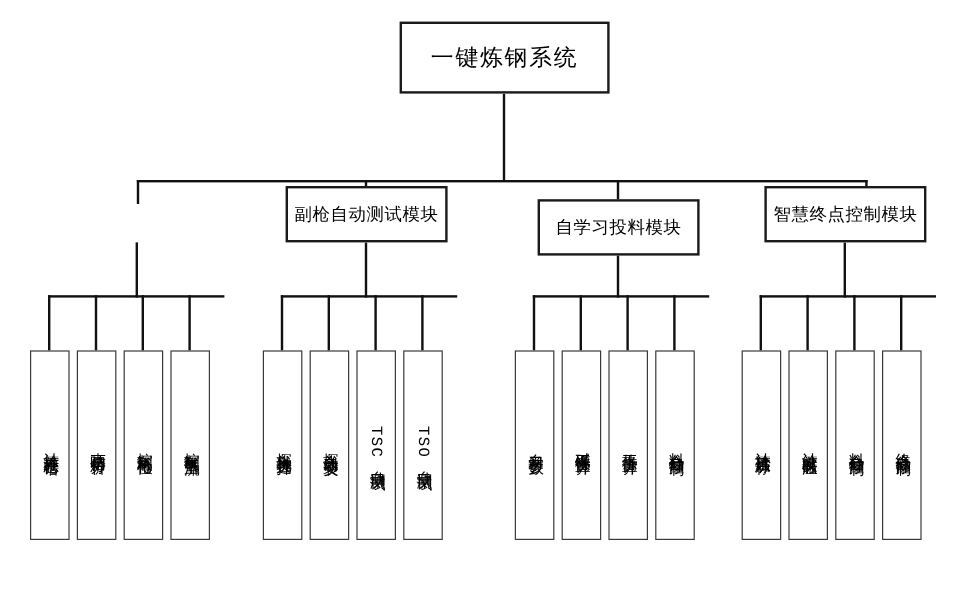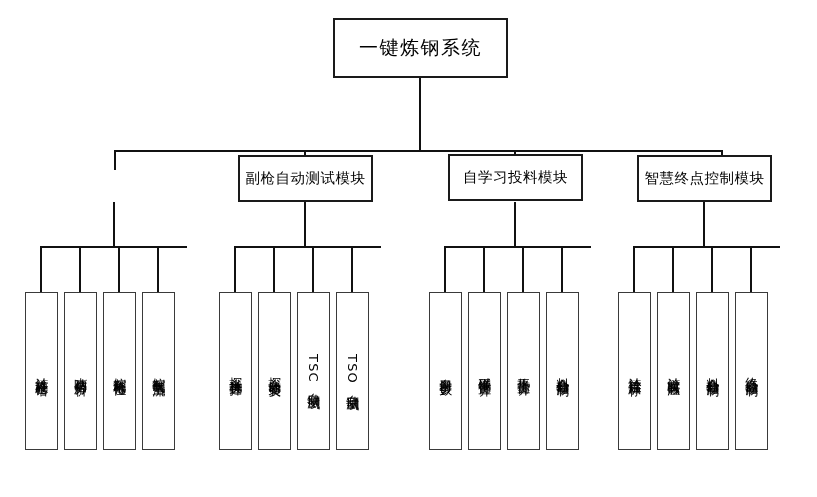--- a/index.html
+++ b/index.html
@@ -10,20 +10,21 @@
   }
   body {
     font-family: "DejaVu Sans", "Liberation Sans", sans-serif;
   }
   #diagram-root {
     position: relative;
     width: 817px;
     height: 497px;
     background: #ffffff;
     overflow: hidden;
+    font-family: Liberation Mono, monospace;
   }
 
   
   .node-box {
     position: absolute;
     box-sizing: border-box;
     background: #ffffff;
     border: 2px solid #1a1a1a;
     display: flex;
     align-items: center;
@@ -124,21 +125,21 @@
   <div class="node-box leaf-box" style="left:258px; top:292px; width:33px; height:158px;">
     <span class="leaf-label">探头自动安装</span>
   </div>
   <div class="node-box leaf-box" style="left:297px; top:292px; width:33px; height:158px;">
     <span class="leaf-label latin-lead">TSC自动测试</span>
   </div>
   <div class="node-box leaf-box" style="left:336px; top:292px; width:33px; height:158px;">
     <span class="leaf-label latin-lead">TSO自动测试</span>
   </div>
 
-  <div class="node-box module-box" style="left:448px; top:154px; width:135px; height:47px;">
+  <div class="node-box module-box" style="left:448px; top:166px; width:135px; height:47px;">
     <span>自学习投料模块</span>
   </div>
   <div class="conn v" style="left:514px; top:202px; width:2px; height:46px;"></div>
   <div class="conn h" style="left:444px; top:246px; width:147px; height:2px;"></div>
   <div class="conn v" style="left:444px; top:246px; width:2px; height:47px;"></div>
   <div class="conn v" style="left:483px; top:246px; width:2px; height:47px;"></div>
   <div class="conn v" style="left:522px; top:246px; width:2px; height:47px;"></div>
   <div class="conn v" style="left:561px; top:246px; width:2px; height:47px;"></div>
 
   <div class="node-box leaf-box" style="left:429px; top:292px; width:33px; height:158px;">

